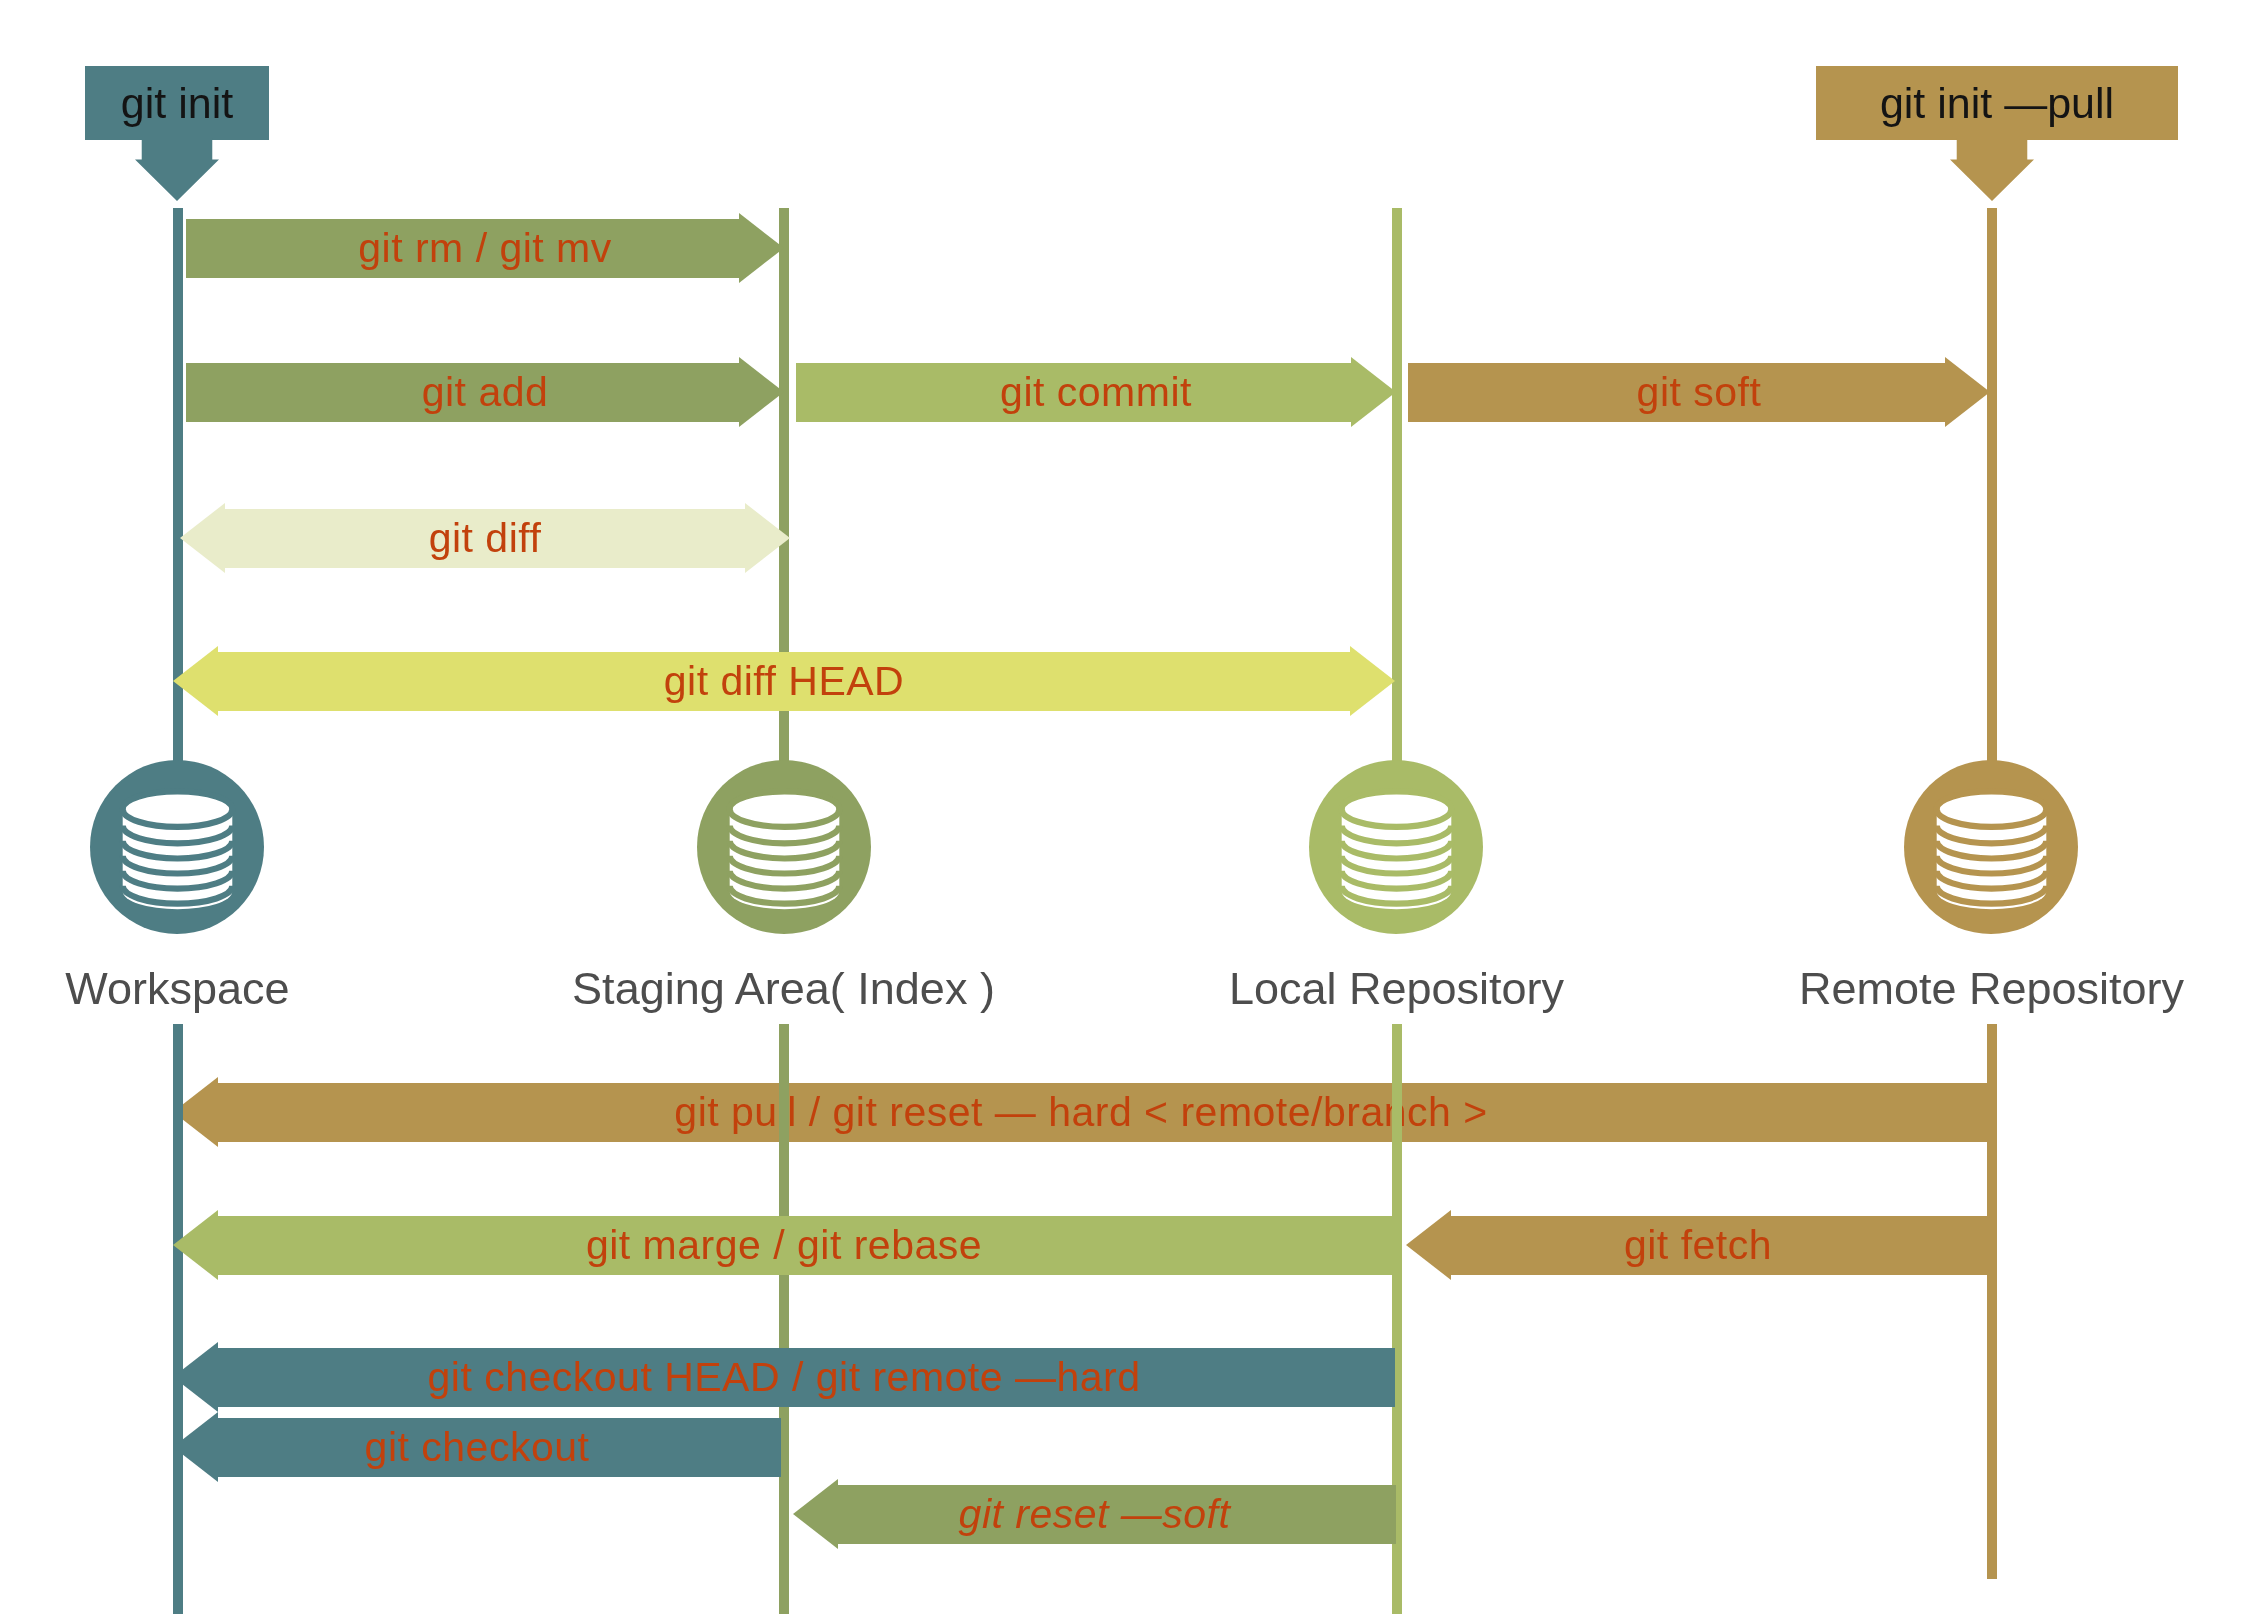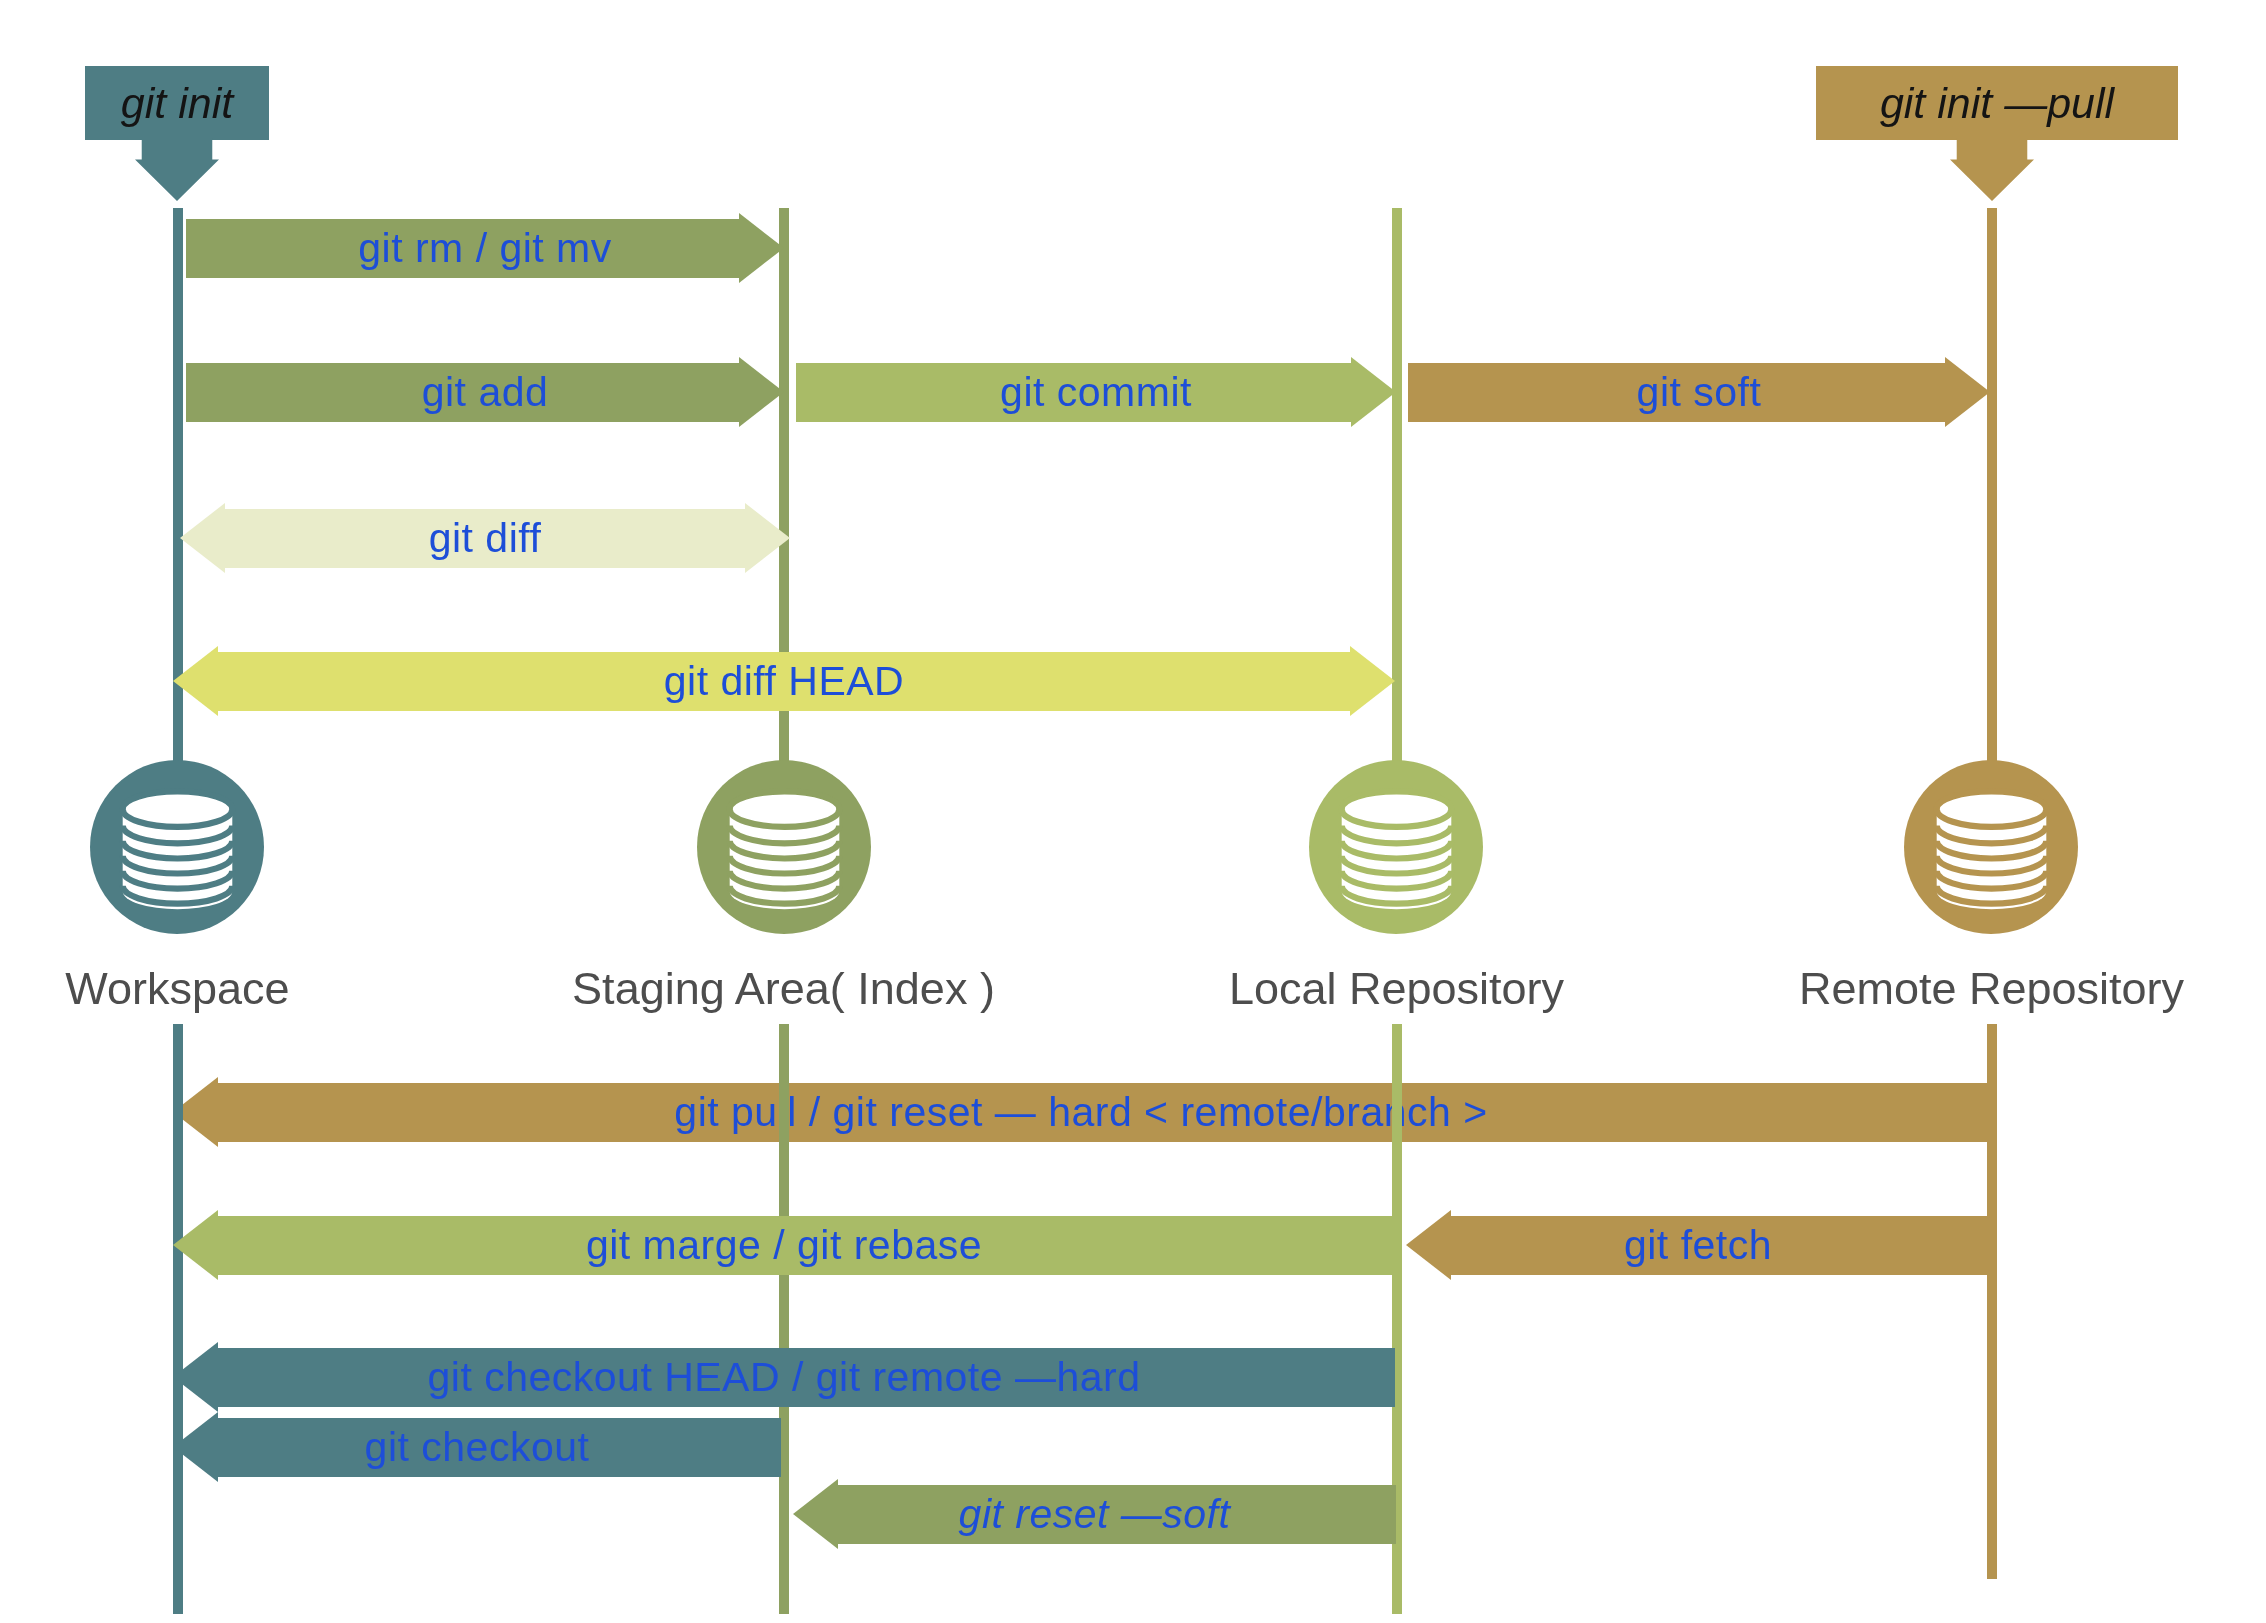--- a/index.html
+++ b/index.html
@@ -19,21 +19,21 @@
   .c-yellow { --c: var(--yellow); }
   .c-tan    { --c: var(--tan); }
 
   
   .vline { position:absolute; width:9.8px; background:var(--c); z-index:1; }
 
   
   .init-box {
     position:absolute; height:74px; background:var(--c);
     display:flex; align-items:center; justify-content:center;
-    font-size:43px; color:#141414; z-index:2; white-space:nowrap;font-style:italic;
+    font-size:43px; color:#141414; z-index:2; white-space:nowrap;
   }
   .down-arrow {
     position:absolute; width:84px; height:63px; background:var(--c); z-index:2;
     clip-path:polygon(8% 0, 92% 0, 92% 34%, 100% 34%, 50% 100%, 0 34%, 8% 34%);
   }
 
   
   .arrow { position:absolute; height:59px; z-index:2; }
   .arrow.under { z-index:0; }
   .arrow .body { position:absolute; top:0; bottom:0; left:0; right:0; background:var(--c); }
@@ -45,21 +45,21 @@
     border-top:35px solid transparent; border-bottom:35px solid transparent;
     border-left:45px solid var(--c);
   }
   .arrow.head-left::before {
     content:""; position:absolute; left:0; top:-5.9px; width:0; height:0;
     border-top:35px solid transparent; border-bottom:35px solid transparent;
     border-right:45px solid var(--c);
   }
   .arrow .label {
     position:absolute; inset:0; display:flex; align-items:center; justify-content:center;
-    font-size:41px; color:#1d4ed8; white-space:nowrap; letter-spacing:0.5px;
+    font-size:41px; color:#c2410c; white-space:nowrap; letter-spacing:0.5px;
   }
 
   
   .node-circle {
     position:absolute; width:174px; height:174px; border-radius:50%;
     background:var(--c); color:var(--c); z-index:3;
     display:flex; align-items:center; justify-content:center;
   }
   .node-label {
     position:absolute; width:627px; top:963px; text-align:center;

